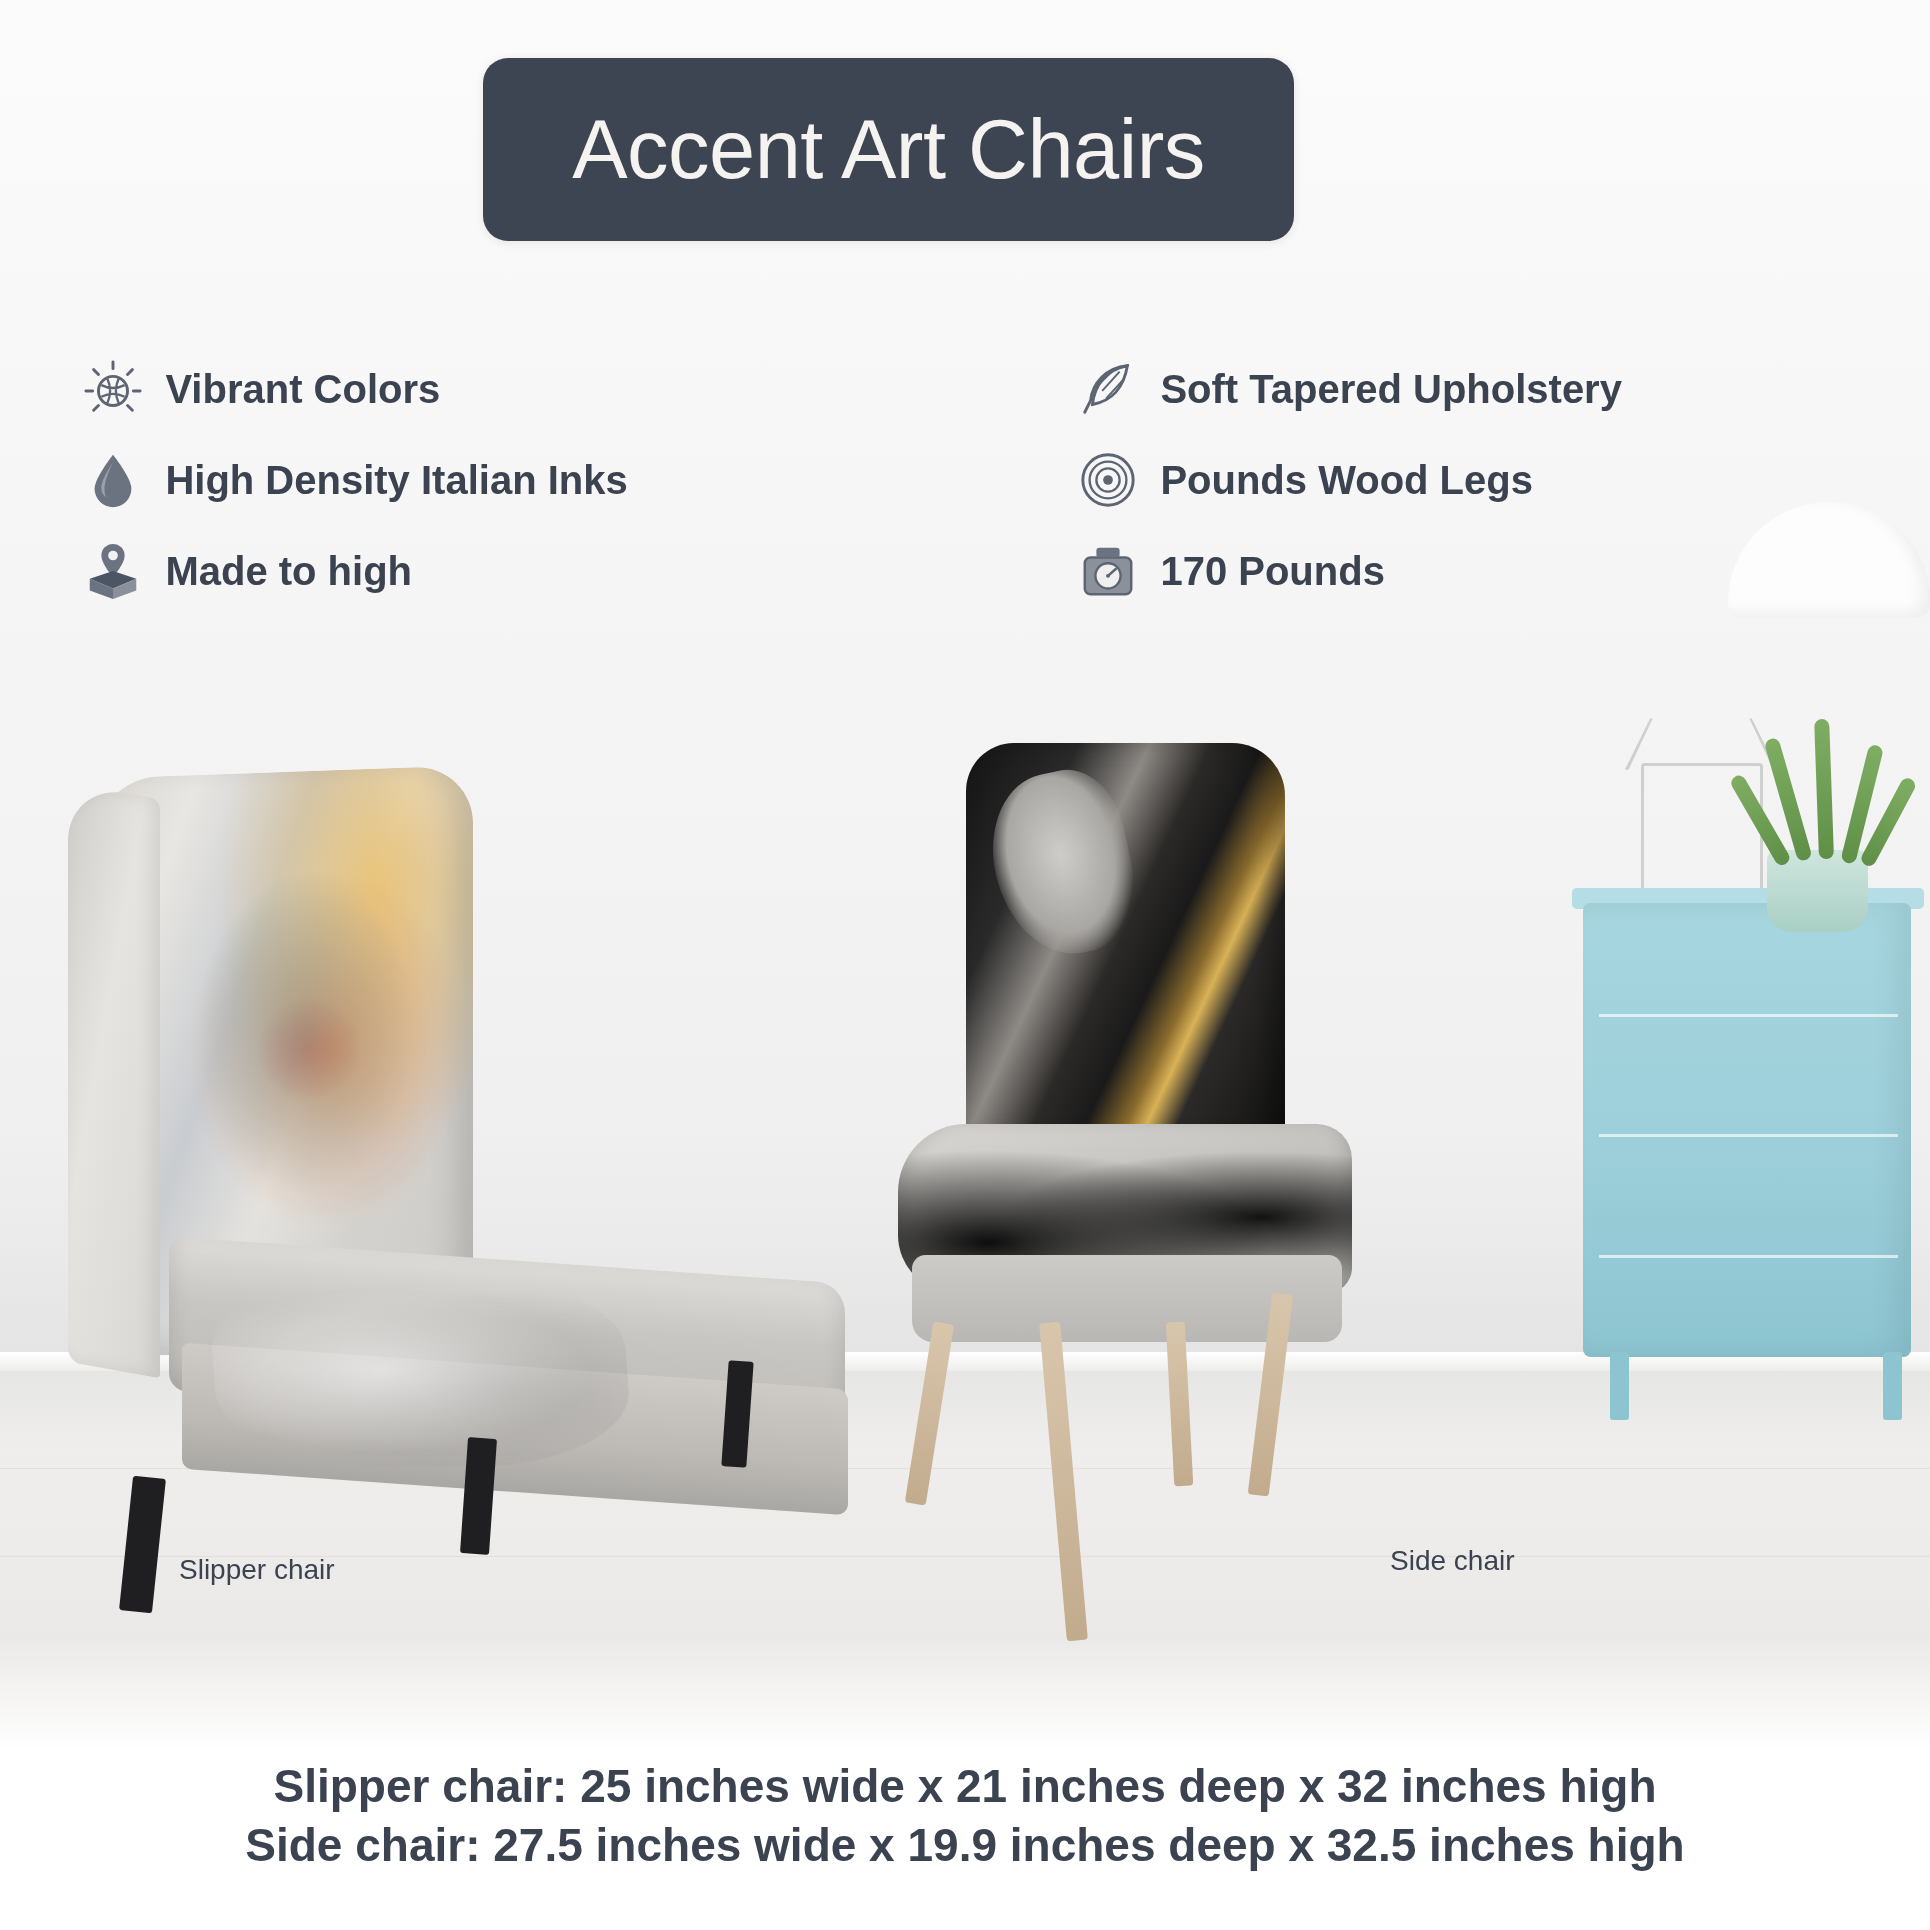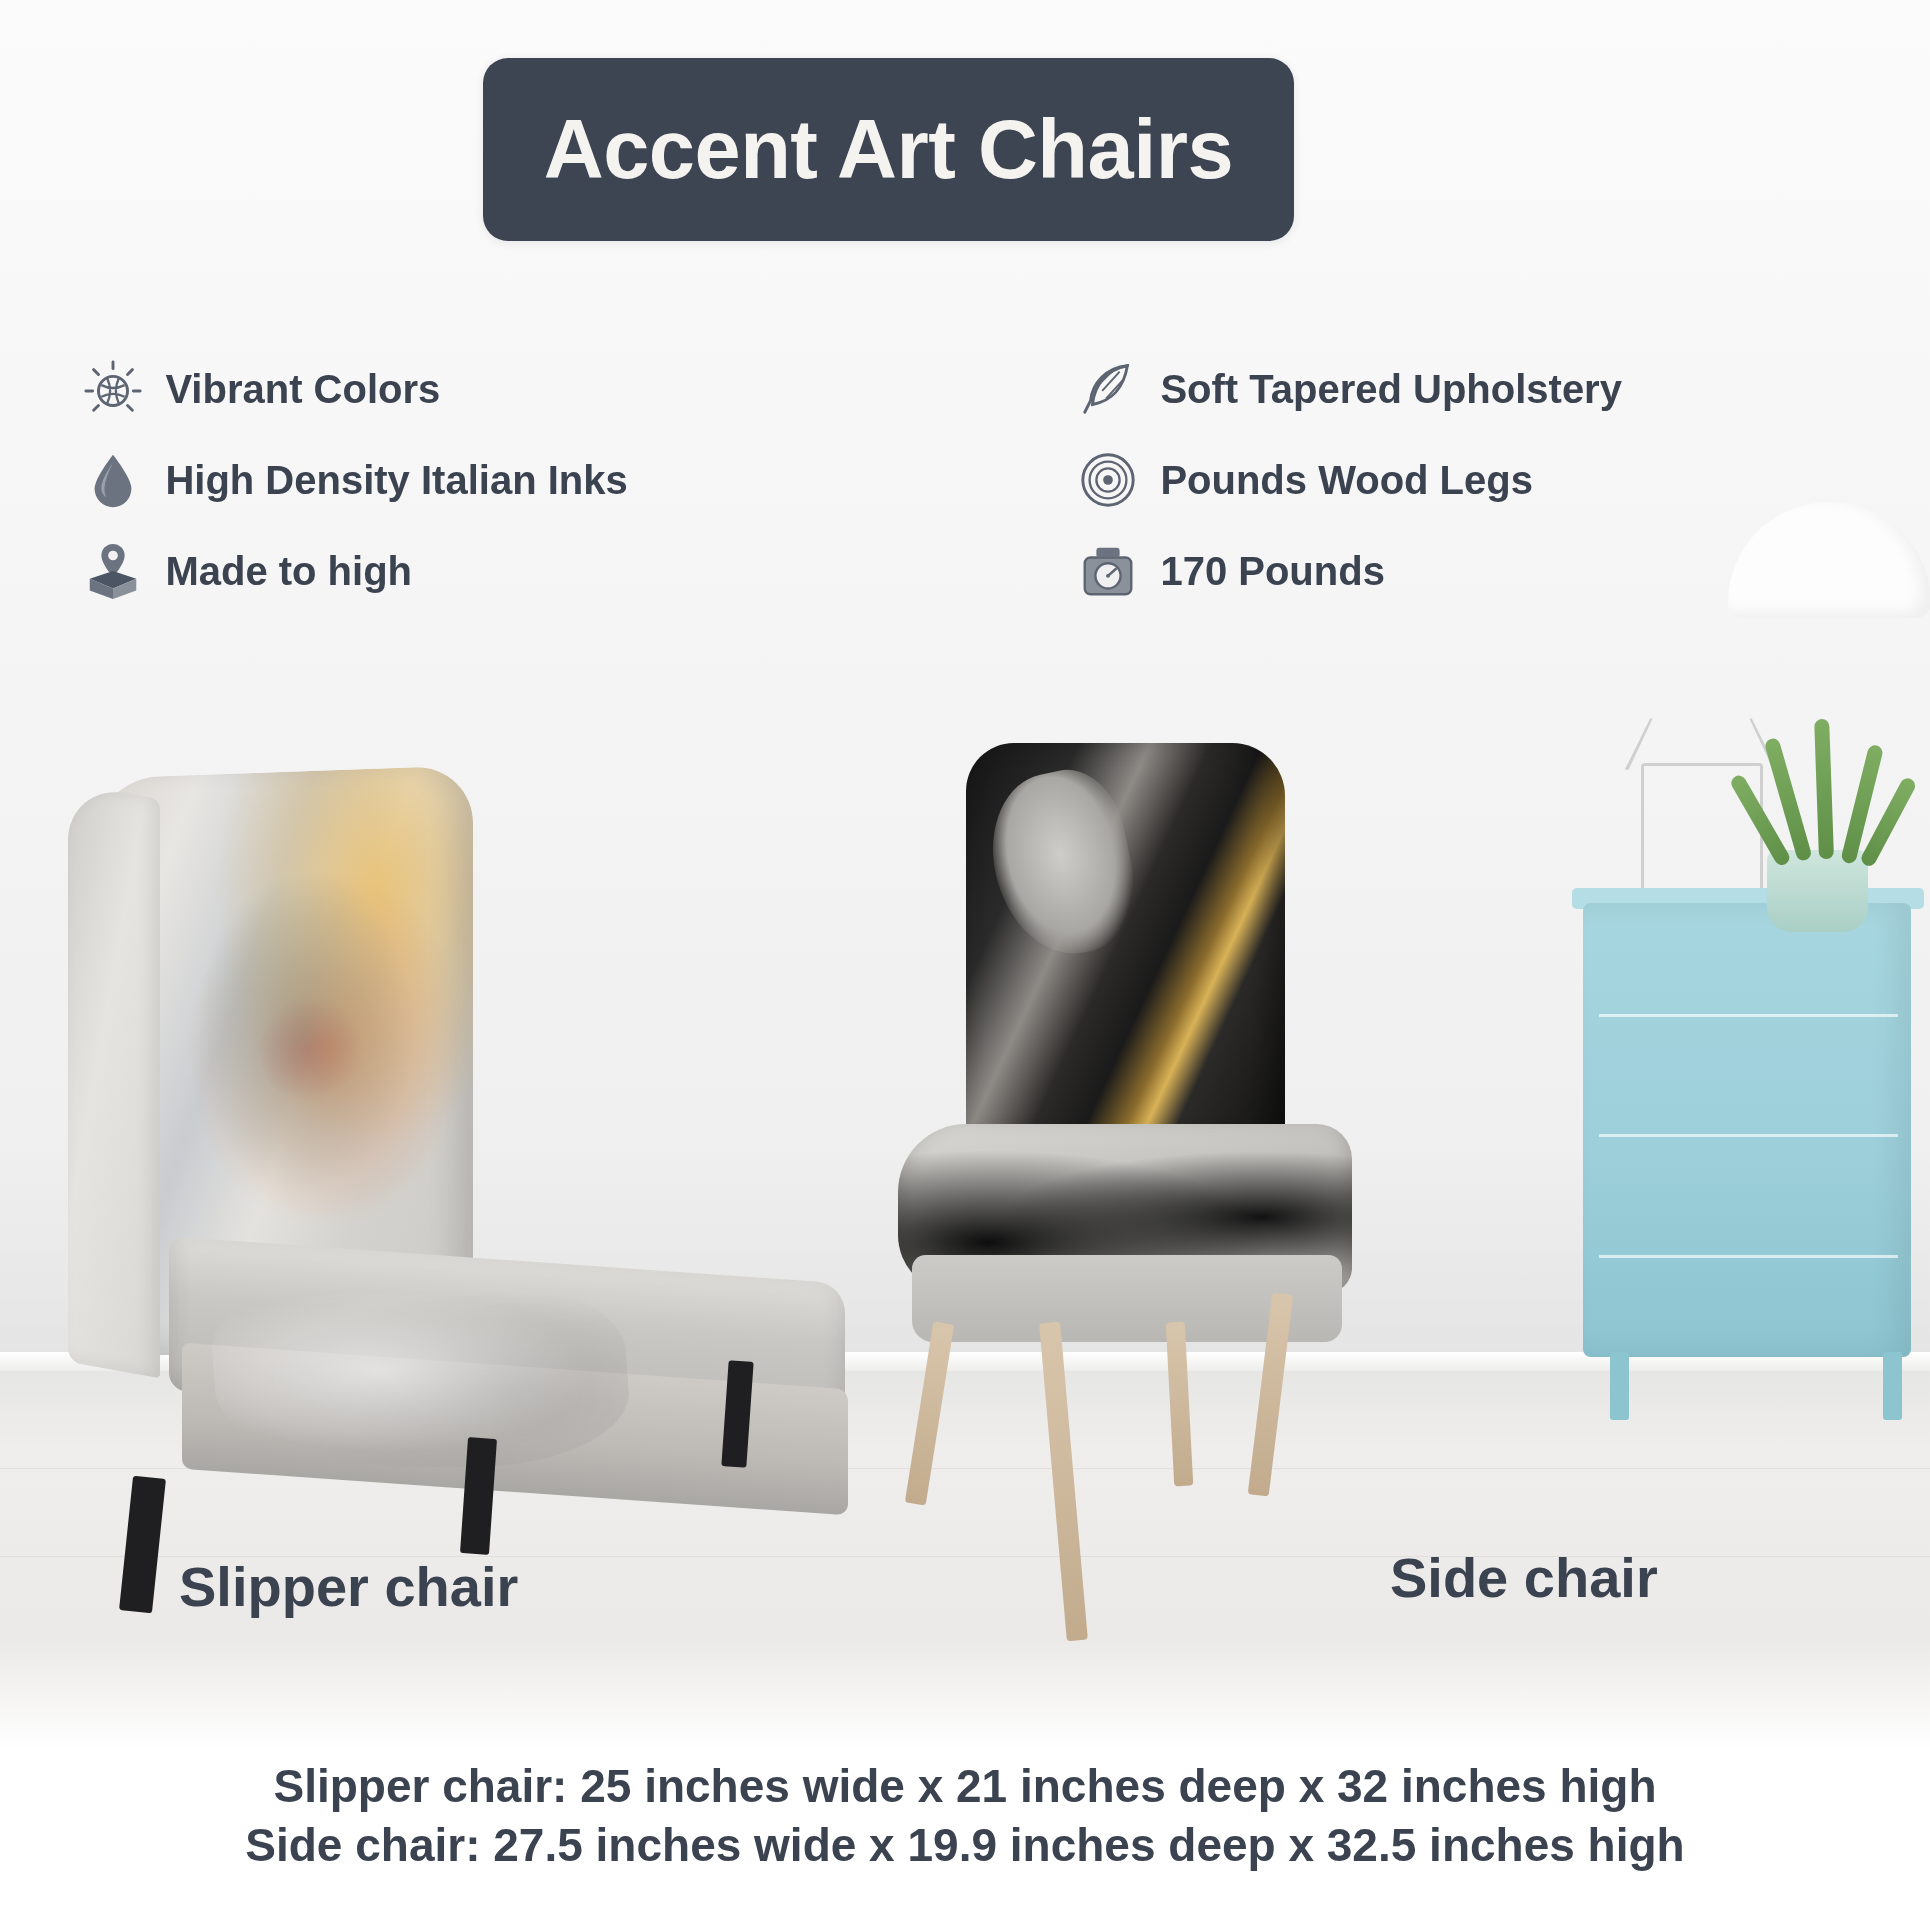--- a/index.html
+++ b/index.html
@@ -69,21 +69,21 @@
     background: #3d4553;
     border-radius: 25px;
     display: flex;
     align-items: center;
     justify-content: center;
     box-shadow: 0 1.9px 9.7px rgba(0,0,0,0.08);
   }
   .title-text {
     color: #f5f3ef;
     font-size: 83px;
-    font-weight: bold;
+    font-weight: normal;
     letter-spacing: -0.5px;
     line-height: 1;
     white-space: nowrap;
   }
 
   
   .features {
     position: absolute;
     top: 343px;
     left: 0;
@@ -114,22 +114,22 @@
     font-size: 40px;
     font-weight: bold;
     color: #3b4250;
     white-space: nowrap;
     line-height: 1;
   }
 
   
   .chair-caption {
     position: absolute;
-    font-size: 56px;
-    font-weight: bold;
+    font-size: 28px;
+    font-weight: normal;
     color: #3b4250;
     white-space: nowrap;
   }
   .caption-slipper { left: 179px; top: 1554px; }
   .caption-side { left: 1390px; top: 1545px; }
 
   
   .slipper {
     position: absolute;
     left: 68px;

